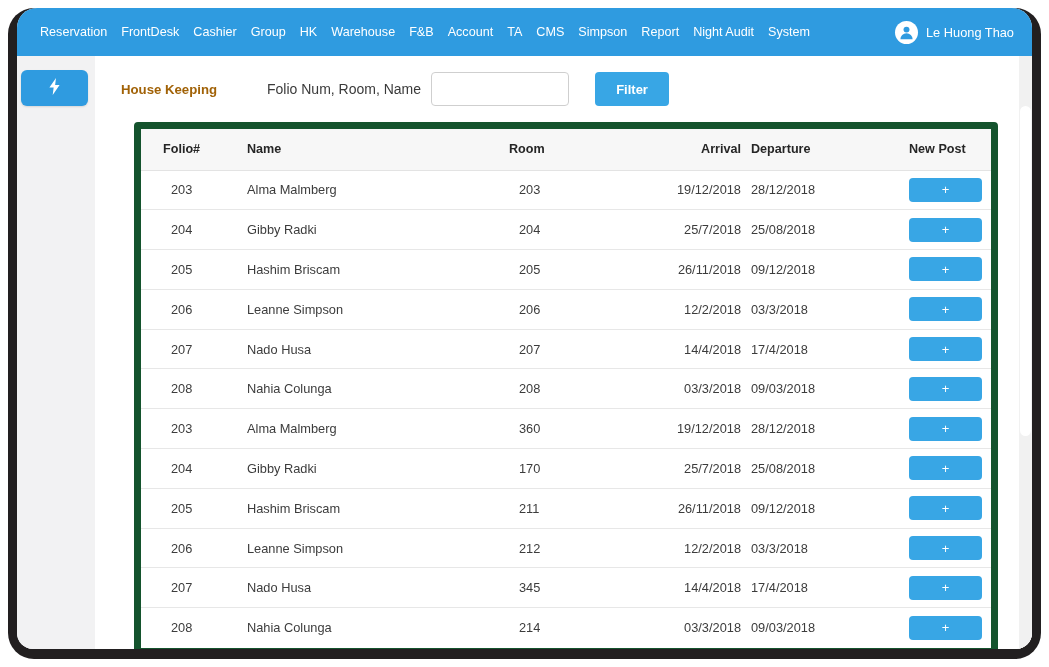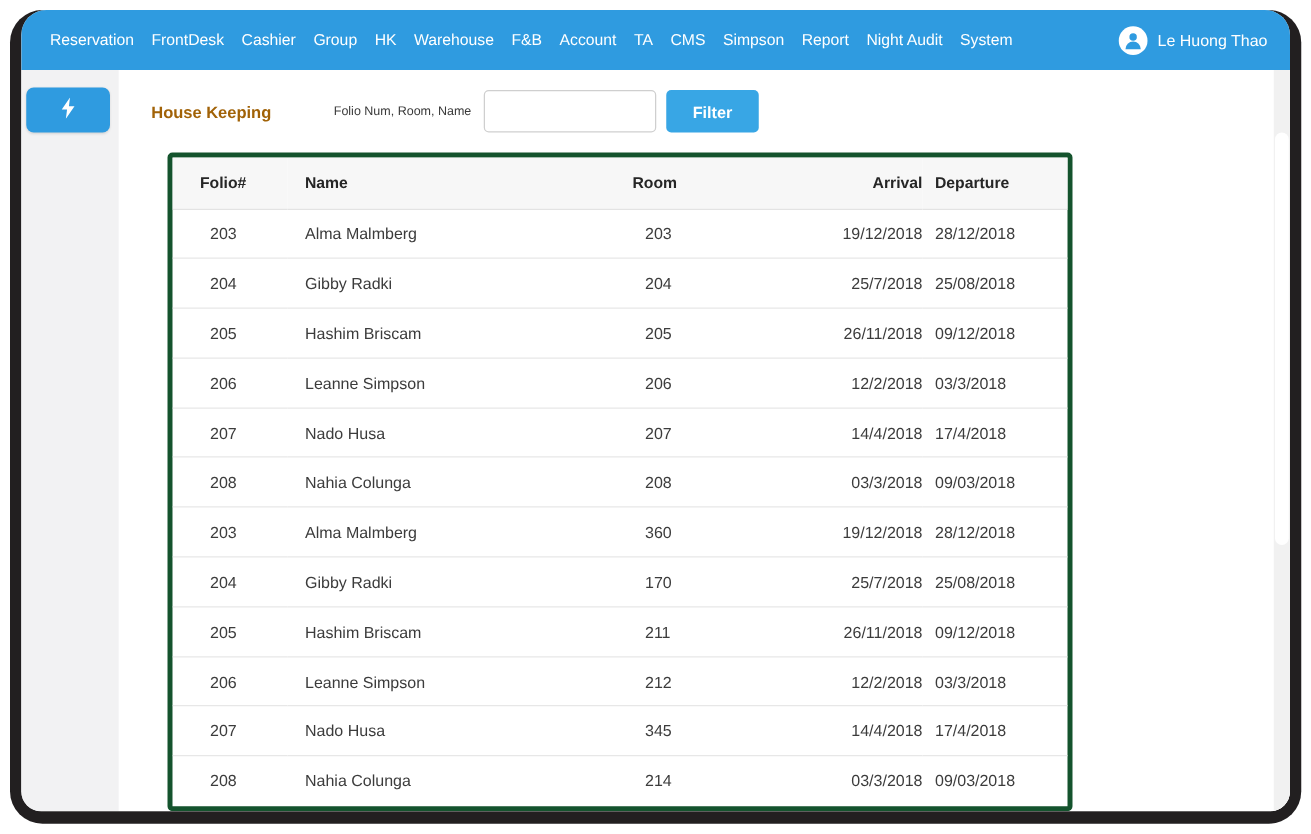--- a/index.html
+++ b/index.html
@@ -147,59 +147,59 @@
     height: 66px;
     padding-left: 26px;
   }
   #page-title {
     font-size: 13.2px;
     font-weight: bold;
     color: #a16207;
     width: 146px;
   }
   #filter-label {
-    font-size: 10px;
+    font-size: 14px;
     color: #3a3a3a;
     margin-right: 10px;
     white-space: nowrap;
   }
   #search-input {
     width: 138px;
     height: 34px;
     border: 1px solid #cfcfcf;
     border-radius: 4px;
     padding: 0 9px;
     font-size: 13px;
     font-family: "Liberation Sans", sans-serif;
     color: #333;
     outline: none;
     background: #fff;
   }
   #filter-btn {
-    margin-left: 8px;
+    margin-left: 26px;
     width: 74px;
     height: 34px;
     background: #38a6e5;
     color: #ffffff;
     font-size: 13px;
     font-weight: bold;
     border: none;
     border-radius: 4px;
     cursor: pointer;
     font-family: "Liberation Sans", sans-serif;
   }
 
   
   #table-card {
     position: absolute;
     left: 39px;
     top: 66px;
-    width: 724px;
+    width: 864px;
     background: #ffffff;
-    border: 4px solid #14532d;
+    border: 7px solid #14532d;
     border-radius: 4px;
     overflow: hidden;
   }
 
   table { border-collapse: collapse; width: 100%; table-layout: fixed; }
 
   thead tr { background: #f7f7f7; height: 41px; }
   thead th {
     font-size: 12.6px;
     font-weight: bold;

